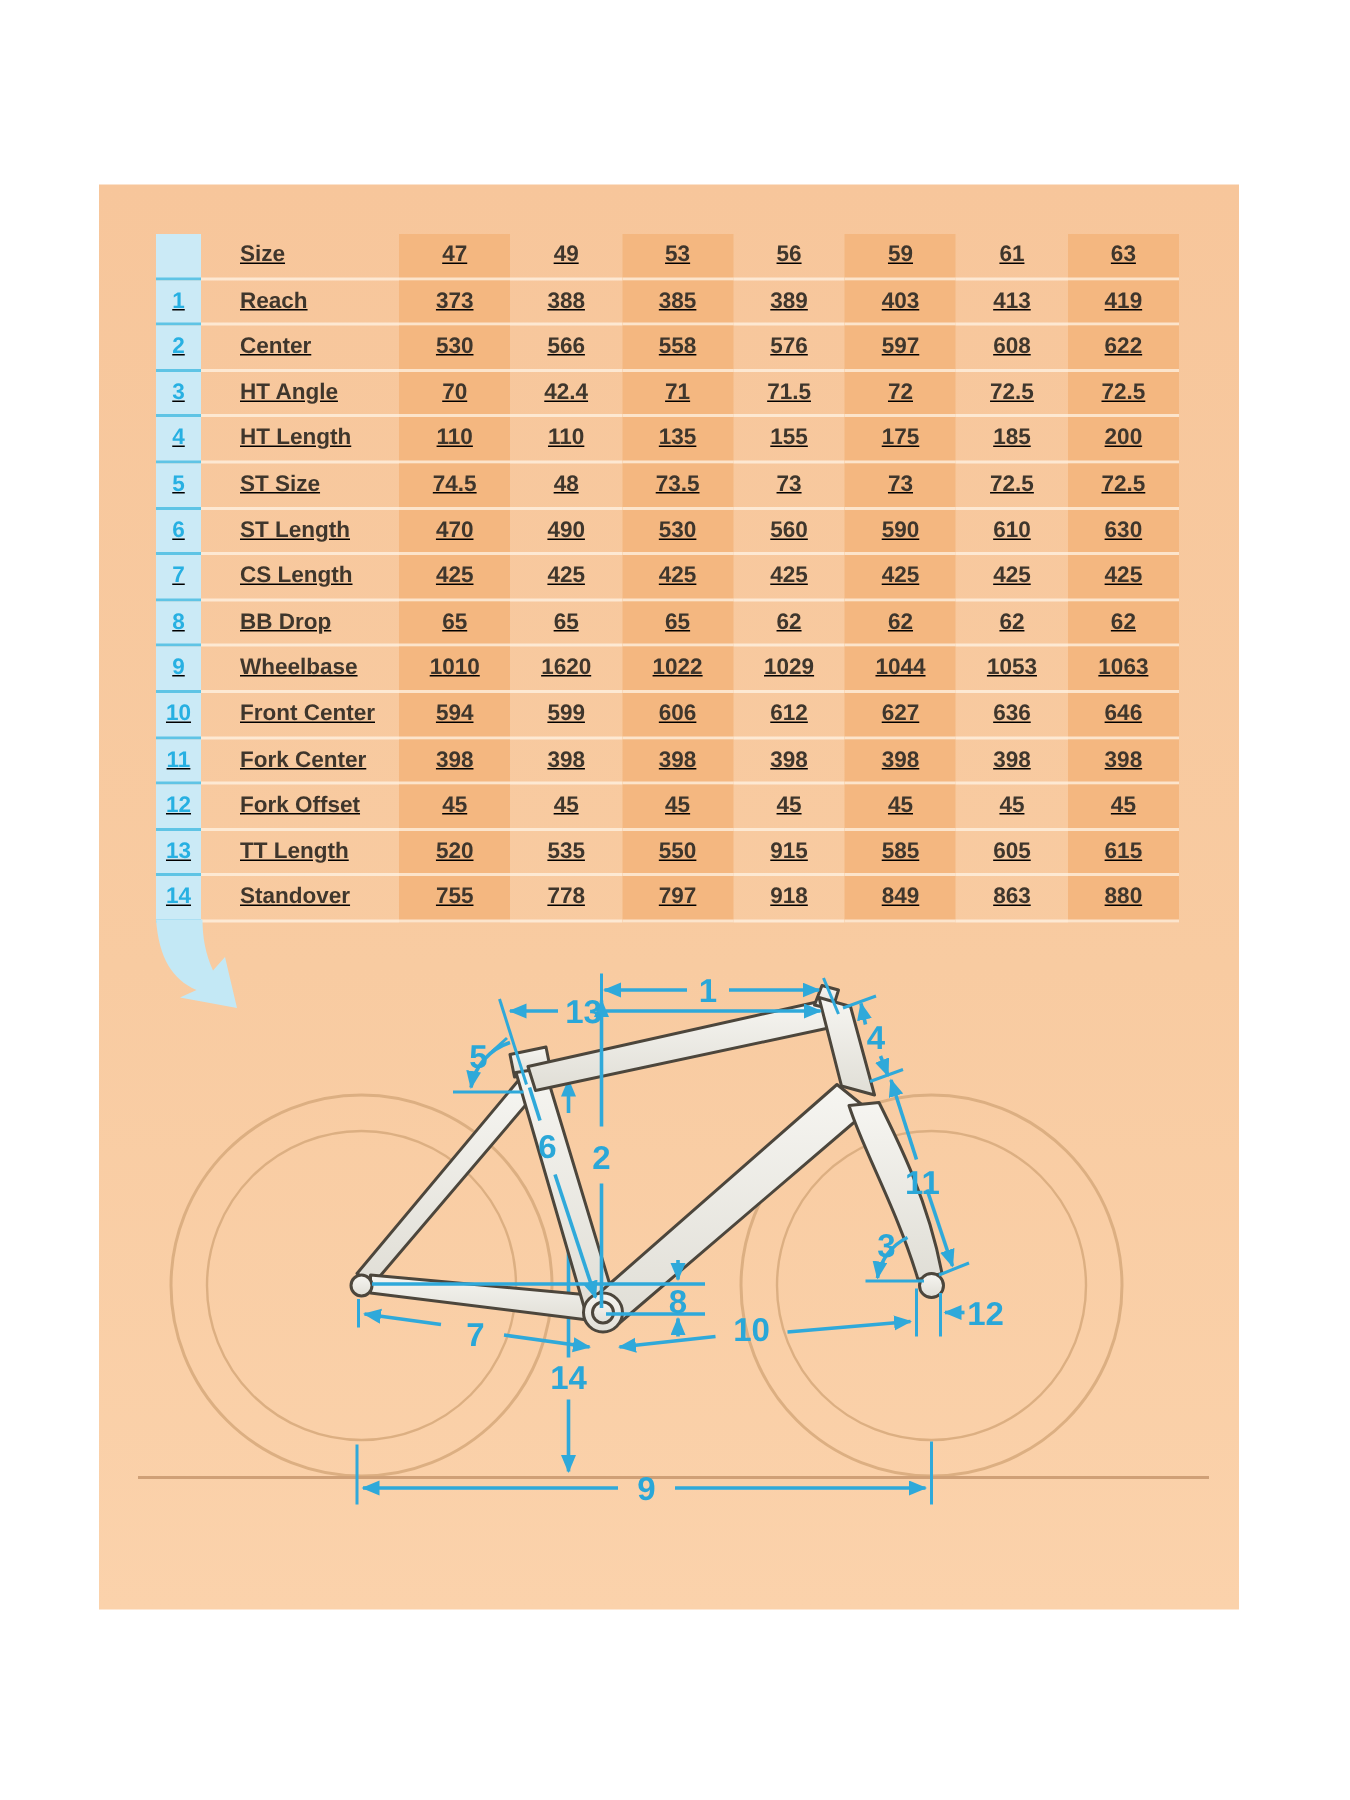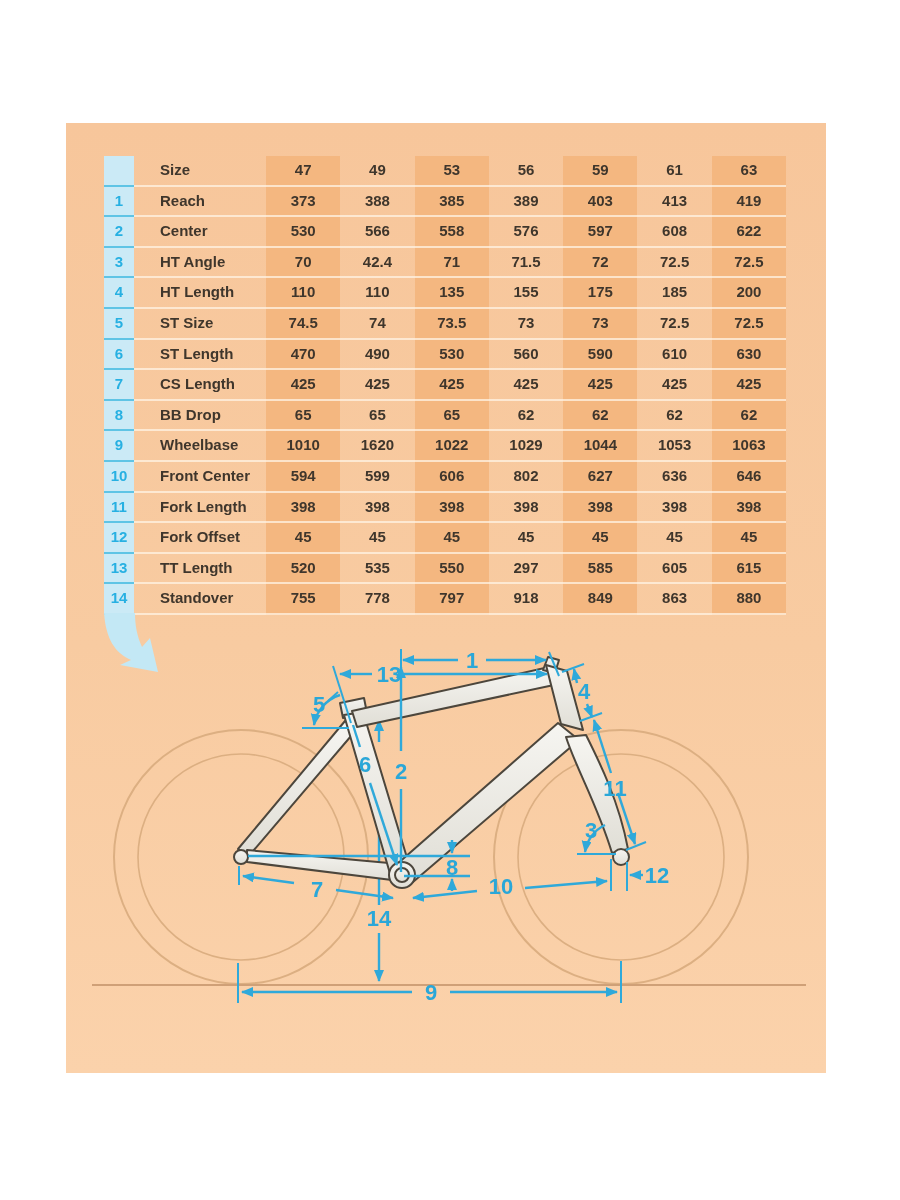--- a/index.html
+++ b/index.html
@@ -1,21 +1,21 @@
 <!DOCTYPE html>
 <html><head>
 <meta charset="utf-8">
 <style>
   html,body{margin:0;padding:0;background:#ffffff;}
   #stage{position:relative;width:900px;height:1200px;background:#ffffff;overflow:hidden;
          font-family:"Liberation Sans",sans-serif;}
   #panel{position:absolute;left:66px;top:123px;width:760px;height:950px;
          background:linear-gradient(180deg,#f7c69b 0%,#f8cba1 55%,#fbd2ab 100%);}
   #geo-table{position:absolute;left:38px;top:33px;width:682px;}
-  .trow{display:grid;grid-template-columns:30px 132px repeat(7,74.3px);}
+  .trow{display:grid;grid-template-columns:30px 132px repeat(7,74.3px);text-decoration:underline;}
   .cell{box-sizing:border-box;height:30.6px;line-height:28px;font-size:15px;
         color:#3f362c;font-weight:700;border-bottom:2px solid rgba(255,243,228,0.75);}
   .numcell{background:#cbeaf6;color:#27b0e2;text-align:center;
            border-bottom:2px solid #5fc4e5;}
   .lblcell{padding-left:26px;}
   .valcell{text-align:center;}
   .dark{background:#f4b780;}
   #diagram{position:absolute;left:0;top:478px;width:760px;height:473px;}
   .dim{font-family:"Liberation Sans",sans-serif;font-size:22px;font-weight:700;
        fill:#2aa7d8;text-anchor:middle;}
@@ -84,21 +84,21 @@
           <div class="cell valcell dark">135</div>
           <div class="cell valcell">155</div>
           <div class="cell valcell dark">175</div>
           <div class="cell valcell">185</div>
           <div class="cell valcell dark">200</div>
         </div>
         <div class="trow">
           <div class="cell numcell">5</div>
           <div class="cell lblcell">ST Size</div>
           <div class="cell valcell dark">74.5</div>
-          <div class="cell valcell">74</div>
+          <div class="cell valcell">48</div>
           <div class="cell valcell dark">73.5</div>
           <div class="cell valcell">73</div>
           <div class="cell valcell dark">73</div>
           <div class="cell valcell">72.5</div>
           <div class="cell valcell dark">72.5</div>
         </div>
         <div class="trow">
           <div class="cell numcell">6</div>
           <div class="cell lblcell">ST Length</div>
           <div class="cell valcell dark">470</div>
@@ -141,28 +141,28 @@
           <div class="cell valcell dark">1044</div>
           <div class="cell valcell">1053</div>
           <div class="cell valcell dark">1063</div>
         </div>
         <div class="trow">
           <div class="cell numcell">10</div>
           <div class="cell lblcell">Front Center</div>
           <div class="cell valcell dark">594</div>
           <div class="cell valcell">599</div>
           <div class="cell valcell dark">606</div>
-          <div class="cell valcell">802</div>
+          <div class="cell valcell">612</div>
           <div class="cell valcell dark">627</div>
           <div class="cell valcell">636</div>
           <div class="cell valcell dark">646</div>
         </div>
         <div class="trow">
           <div class="cell numcell">11</div>
-          <div class="cell lblcell">Fork Length</div>
+          <div class="cell lblcell">Fork Center</div>
           <div class="cell valcell dark">398</div>
           <div class="cell valcell">398</div>
           <div class="cell valcell dark">398</div>
           <div class="cell valcell">398</div>
           <div class="cell valcell dark">398</div>
           <div class="cell valcell">398</div>
           <div class="cell valcell dark">398</div>
         </div>
         <div class="trow">
           <div class="cell numcell">12</div>
@@ -174,21 +174,21 @@
           <div class="cell valcell dark">45</div>
           <div class="cell valcell">45</div>
           <div class="cell valcell dark">45</div>
         </div>
         <div class="trow">
           <div class="cell numcell">13</div>
           <div class="cell lblcell">TT Length</div>
           <div class="cell valcell dark">520</div>
           <div class="cell valcell">535</div>
           <div class="cell valcell dark">550</div>
-          <div class="cell valcell">297</div>
+          <div class="cell valcell">915</div>
           <div class="cell valcell dark">585</div>
           <div class="cell valcell">605</div>
           <div class="cell valcell dark">615</div>
         </div>
         <div class="trow">
           <div class="cell numcell">14</div>
           <div class="cell lblcell">Standover</div>
           <div class="cell valcell dark">755</div>
           <div class="cell valcell">778</div>
           <div class="cell valcell dark">797</div>

